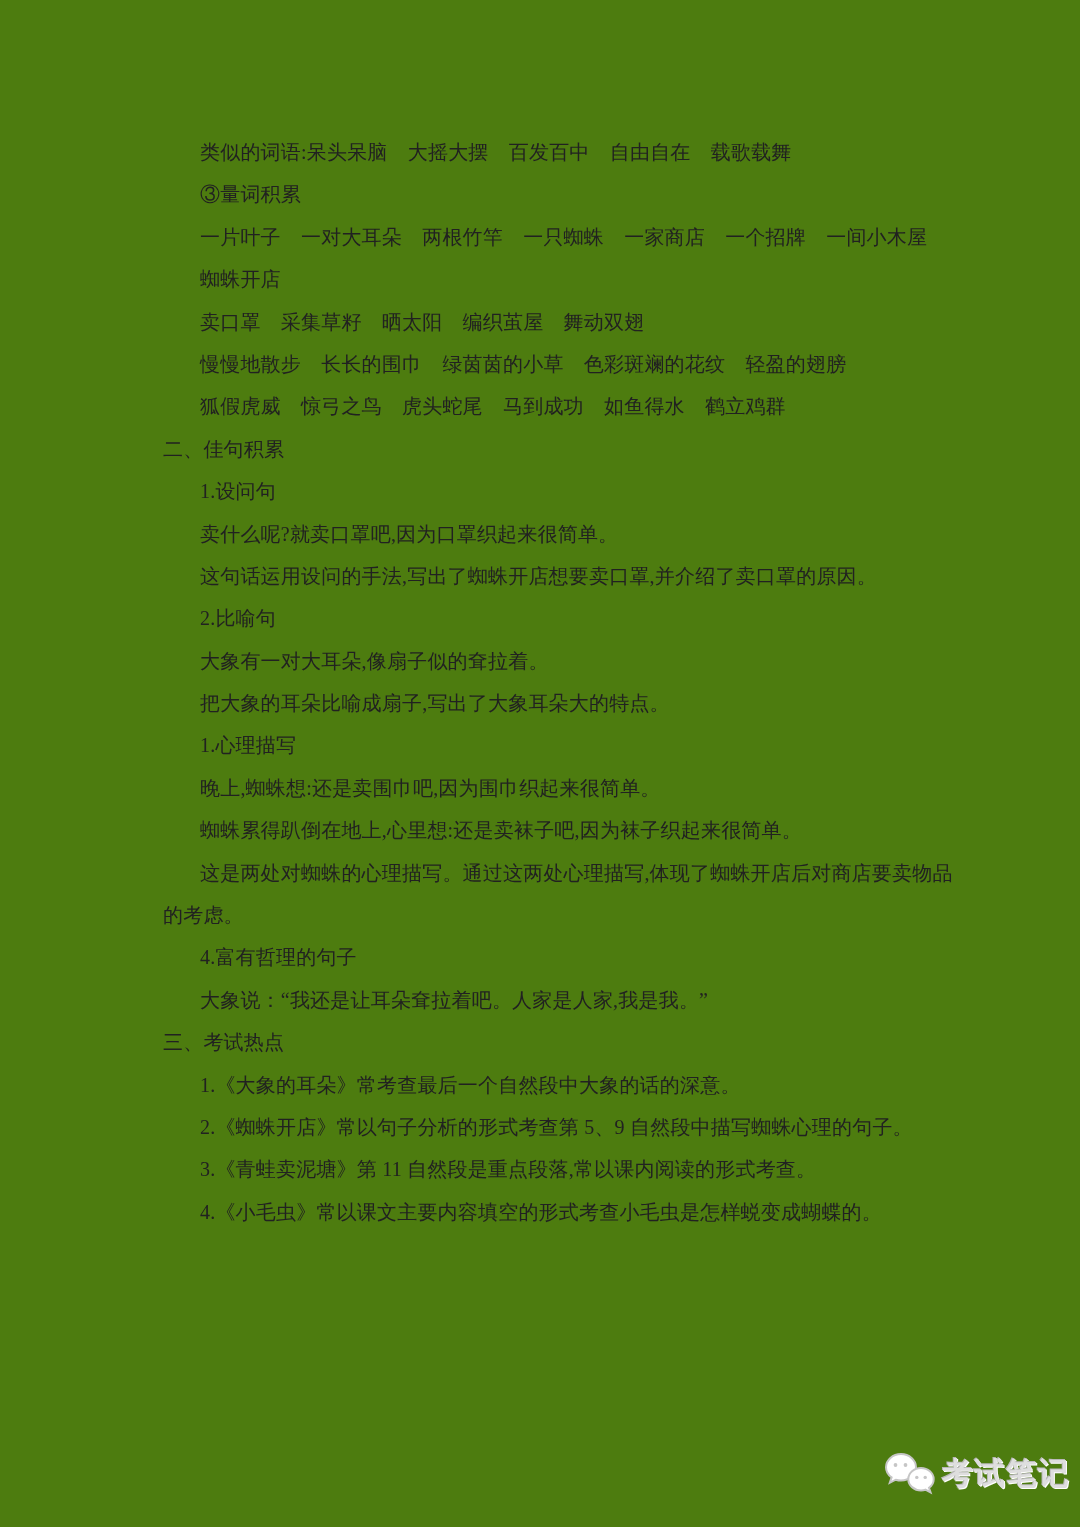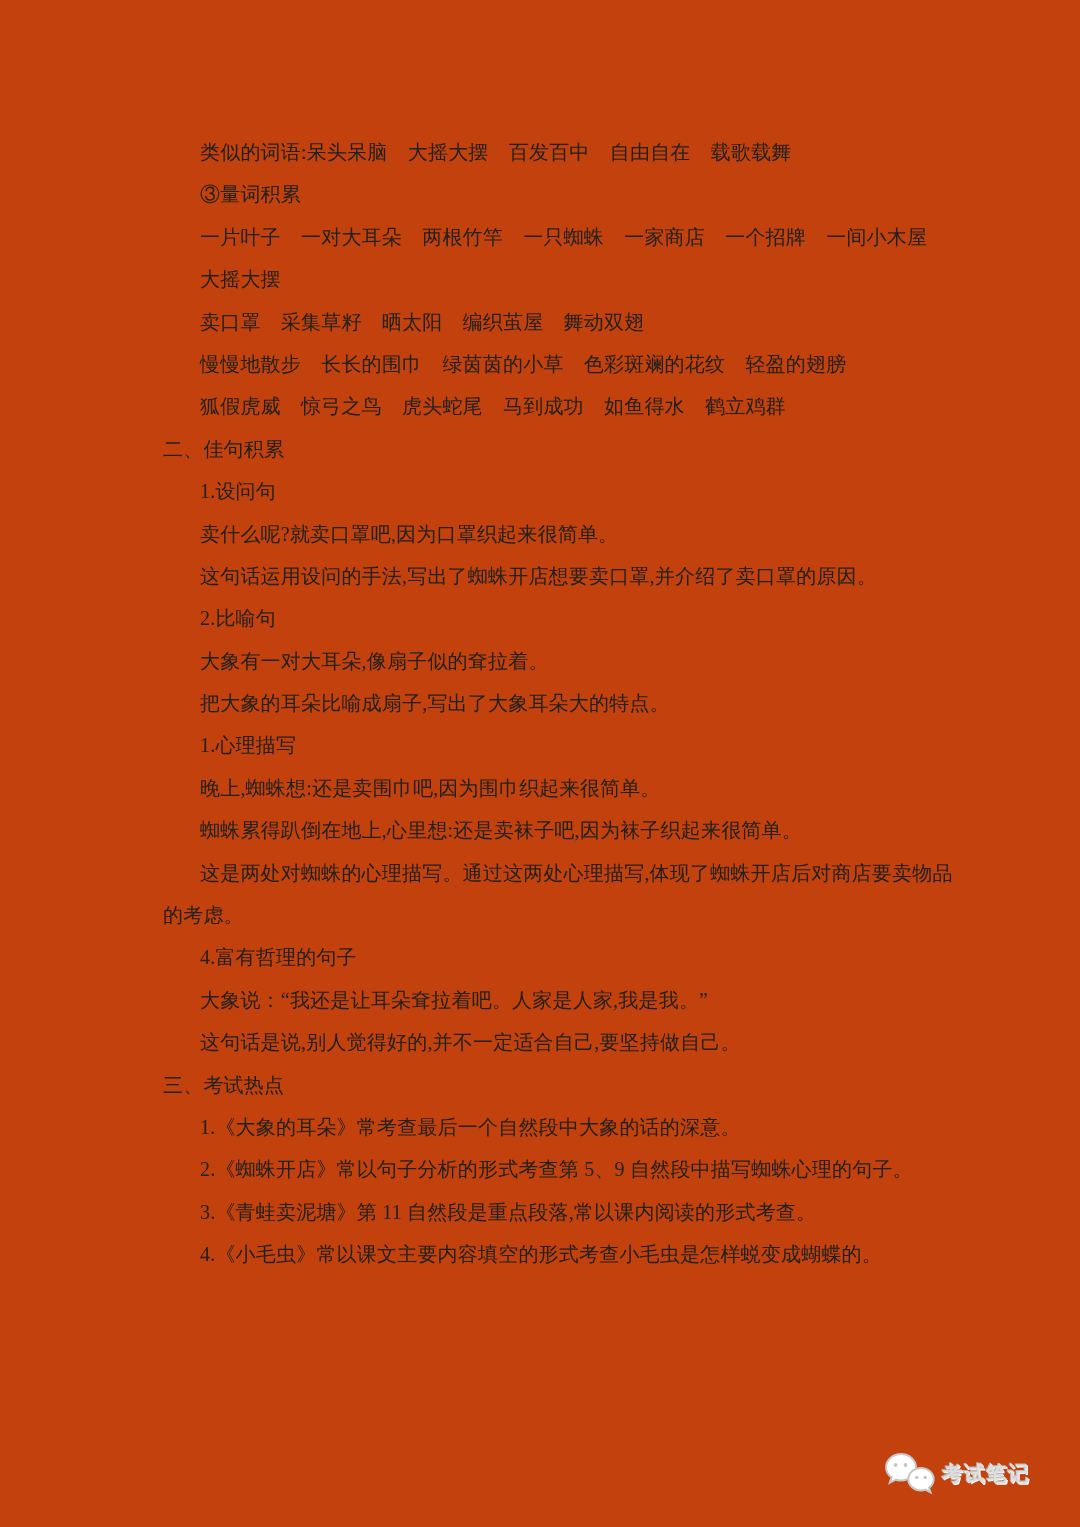--- a/index.html
+++ b/index.html
@@ -13,21 +13,21 @@
     position: relative;
     overflow: hidden;
     font-family: "Liberation Serif", "DejaVu Serif", serif;
   }
   .doc-page {
     position: absolute;
     left: 0;
     top: 0;
     width: 1080px;
     height: 1527px;
-    background: #c2410c;
+    background: #4d7c0f;
     text-decoration: underline;
   }
   .doc-body {
     position: absolute;
     left: 163px;
     top: 131px;
     width: 780px;
   }
   .line {
     font-size: 20px;
@@ -49,58 +49,57 @@
     align-items: center;
     gap: 6px;
     user-select: none;
   }
   .watermark .wm-icon {
     width: 52px;
     height: 44px;
     display: block;
   }
   .watermark .wm-text {
-    font-size: 21px;
+    font-size: 31px;
     font-weight: bold;
     letter-spacing: 1px;
     color: #dedede;
     text-shadow: -1px -1px 0 #b8b8b8, 1px 1px 0 #ffffff;
     font-family: "Liberation Serif", "DejaVu Serif", serif;
     white-space: pre;
   }
 </style>
 </head>
 <body>
 
 <div class="doc-page">
 
   <div class="doc-body">
 
   <div class="line indent">类似的词语:呆头呆脑　大摇大摆　百发百中　自由自在　载歌载舞</div>
       <div class="line indent">③量词积累</div>
       <div class="line indent">一片叶子　一对大耳朵　两根竹竿　一只蜘蛛　一家商店　一个招牌　一间小木屋</div>
-      <div class="line indent">大摇大摆</div>
+      <div class="line indent">蜘蛛开店</div>
       <div class="line indent">卖口罩　采集草籽　晒太阳　编织茧屋　舞动双翅</div>
       <div class="line indent">慢慢地散步　长长的围巾　绿茵茵的小草　色彩斑斓的花纹　轻盈的翅膀</div>
       <div class="line indent">狐假虎威　惊弓之鸟　虎头蛇尾　马到成功　如鱼得水　鹤立鸡群</div>
       <div class="line">二、佳句积累</div>
       <div class="line indent">1.设问句</div>
       <div class="line indent">卖什么呢?就卖口罩吧,因为口罩织起来很简单。</div>
       <div class="line indent">这句话运用设问的手法,写出了蜘蛛开店想要卖口罩,并介绍了卖口罩的原因。</div>
       <div class="line indent">2.比喻句</div>
       <div class="line indent">大象有一对大耳朵,像扇子似的耷拉着。</div>
       <div class="line indent">把大象的耳朵比喻成扇子,写出了大象耳朵大的特点。</div>
       <div class="line indent">1.心理描写</div>
       <div class="line indent">晚上,蜘蛛想:还是卖围巾吧,因为围巾织起来很简单。</div>
       <div class="line indent">蜘蛛累得趴倒在地上,心里想:还是卖袜子吧,因为袜子织起来很简单。</div>
       <div class="line indent">这是两处对蜘蛛的心理描写。通过这两处心理描写,体现了蜘蛛开店后对商店要卖物品</div>
       <div class="line">的考虑。</div>
       <div class="line indent">4.富有哲理的句子</div>
       <div class="line indent">大象说：“我还是让耳朵耷拉着吧。人家是人家,我是我。”</div>
-      <div class="line indent">这句话是说,别人觉得好的,并不一定适合自己,要坚持做自己。</div>
       <div class="line">三、考试热点</div>
       <div class="line indent">1.《大象的耳朵》常考查最后一个自然段中大象的话的深意。</div>
       <div class="line indent">2.《蜘蛛开店》常以句子分析的形式考查第 5、9 自然段中描写蜘蛛心理的句子。</div>
       <div class="line indent">3.《青蛙卖泥塘》第 11 自然段是重点段落,常以课内阅读的形式考查。</div>
       <div class="line indent">4.《小毛虫》常以课文主要内容填空的形式考查小毛虫是怎样蜕变成蝴蝶的。</div>
     </div>
 
   <div class="watermark">
     <svg class="wm-icon" viewBox="0 0 52 44" xmlns="http://www.w3.org/2000/svg">
 

